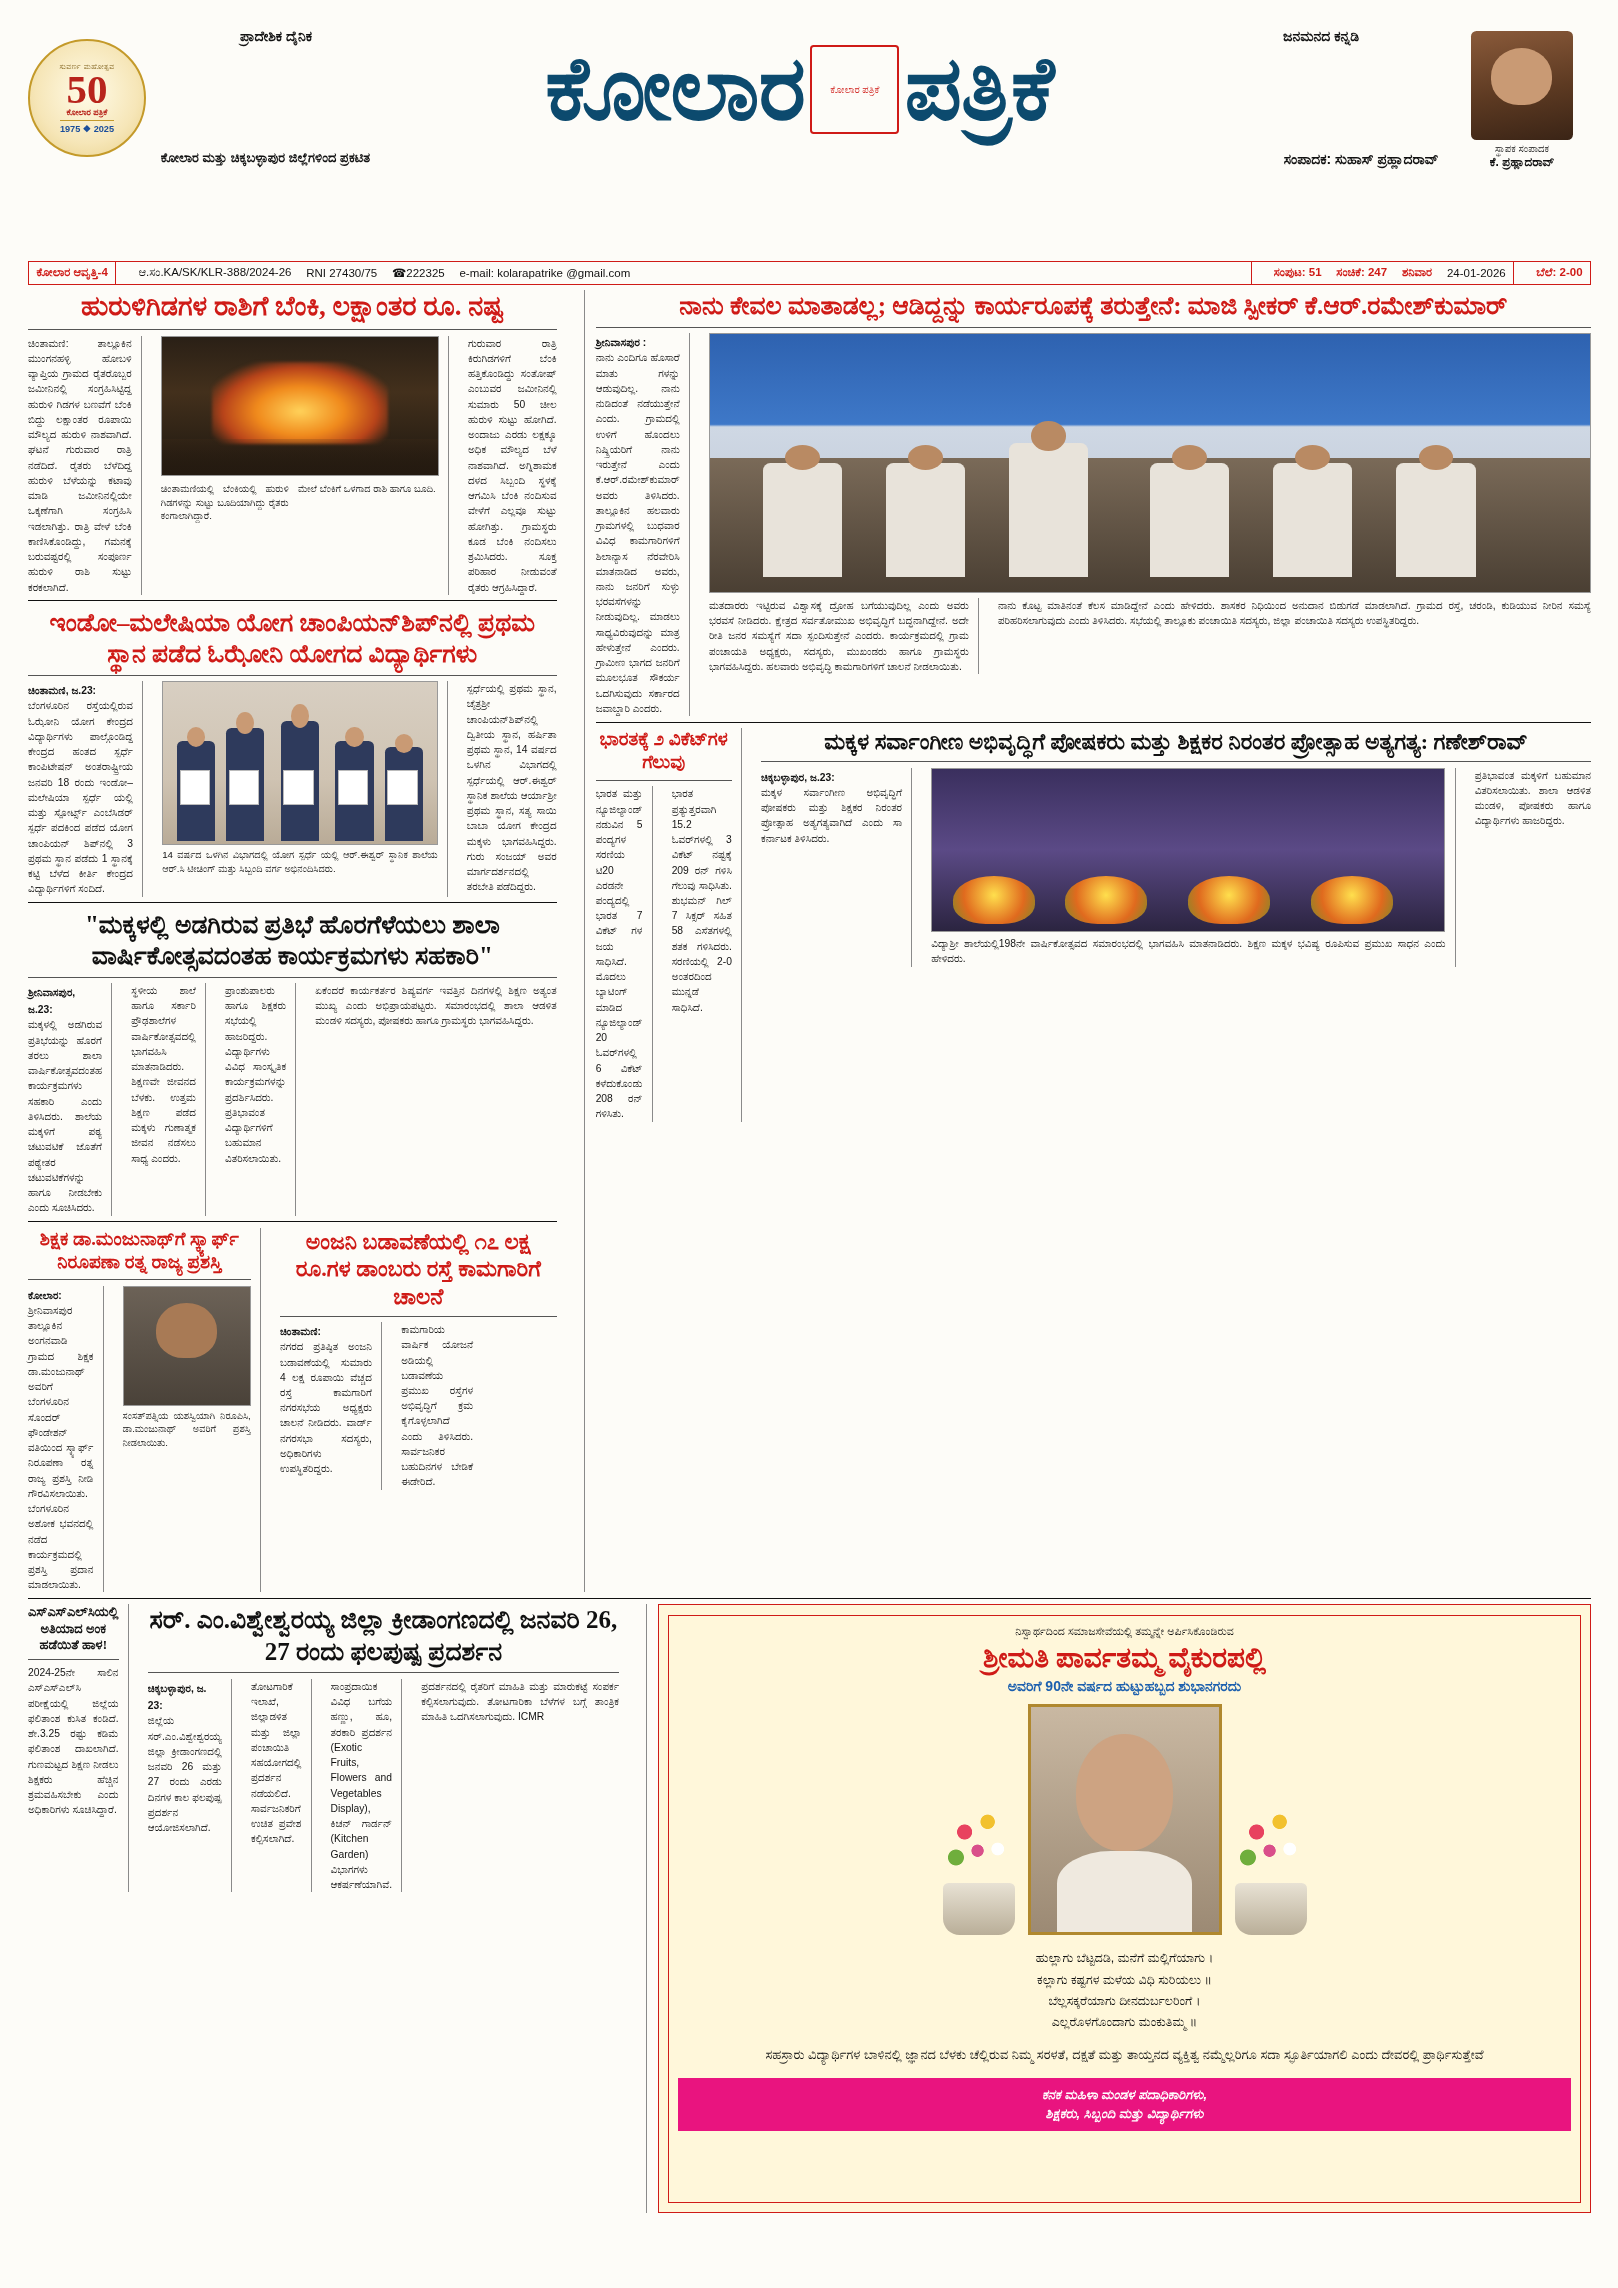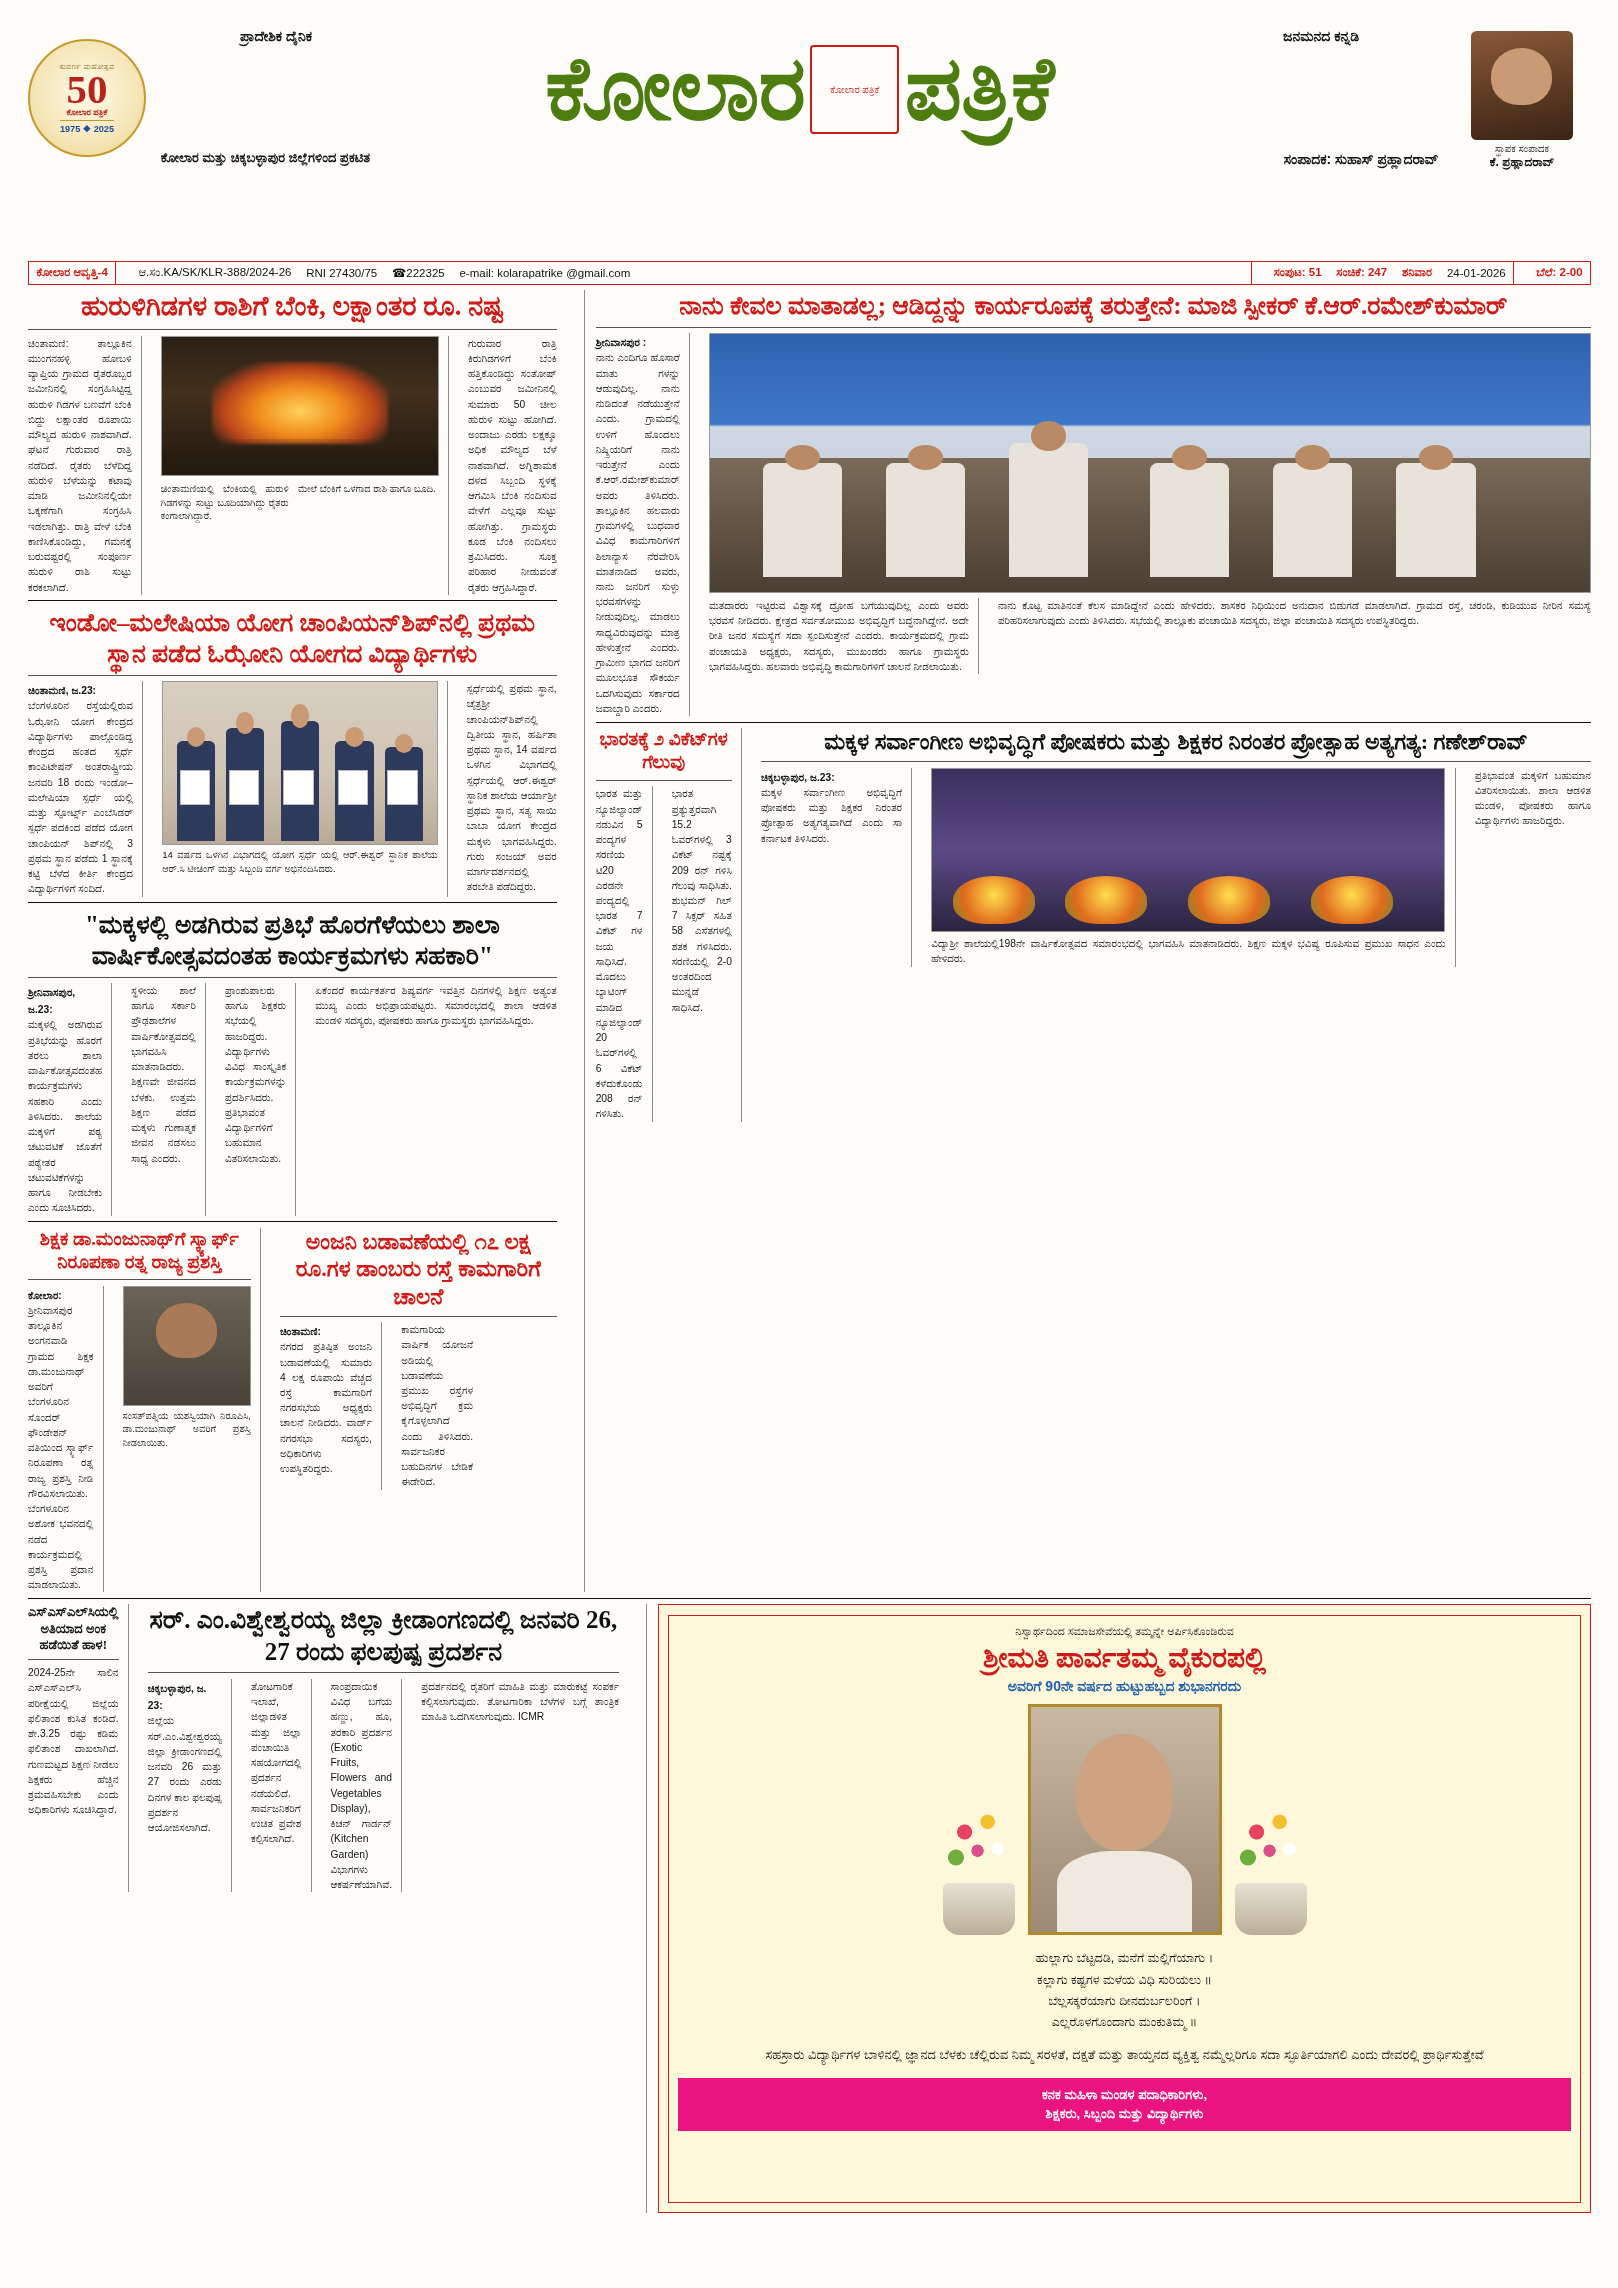--- a/index.html
+++ b/index.html
@@ -17,21 +17,21 @@
   .masthead { display:flex; align-items:flex-start; justify-content:space-between; position:relative; height:231px; }
   .logo-50 { width:118px; height:118px; border-radius:50%; border:2.8px solid #c49a2a; background:radial-gradient(circle at 50% 45%, #fffbe8 0%, #f6e6b8 60%, #e8cf86 100%); display:flex; flex-direction:column; align-items:center; justify-content:center; margin-top:14.8px; flex:0 0 auto; }
   .logo-50 .fifty { font-size:41px; font-weight:bold; color:#b8241c; line-height:0.9; font-family:"Liberation Serif", serif; }
   .logo-50 .lg-top { font-size:7.4px; color:#7a5a12; letter-spacing:0.5px; }
   .logo-50 .lg-name { font-size:8.3px; color:#b8241c; font-weight:bold; }
   .logo-50 .lg-years { font-size:9.2px; color:#1b4e9b; font-weight:bold; border-top:0.9px solid #c49a2a; padding-top:1.8px; margin-top:1.8px; }
 
   .mast-center { flex:1 1 auto; text-align:center; padding:0 11px; }
   .mast-kicker-row { display:flex; justify-content:space-between; font-size:14px; color:#111; font-weight:bold; padding:3.7px 83px 0 83px; }
   .mast-title-row { display:flex; align-items:center; justify-content:center; gap:5.5px; margin-top:-1.8px; }
-  .mast-title { font-family:"Liberation Serif", serif; font-size:89px; font-weight:bold; color:#4d7c0f; line-height:1.05; letter-spacing:-0.9px; }
+  .mast-title { font-family:"Liberation Serif", serif; font-size:89px; font-weight:bold; color:#0c4a6e; line-height:1.05; letter-spacing:-0.9px; }
   .mast-emblem { width:89px; height:89px; border:2.8px solid #cf1b17; border-radius:3.7px; display:flex; align-items:center; justify-content:center; color:#cf1b17; font-size:10px; text-align:center; line-height:1.2; font-family:"Liberation Serif", serif; }
   .mast-sub { font-size:13px; font-weight:bold; margin-top:5.5px; }
   .mast-editor { font-size:14px; font-weight:bold; margin-top:9.2px; }
   .mast-subrow { display:flex; justify-content:space-between; align-items:center; padding:0 3.7px; margin-top:5.5px; }
 
   .editor-photo { width:102px; height:109px; border-radius:5.5px; background:linear-gradient(170deg,#8a5a3a 0%,#5d3a22 55%,#3a2416 100%); margin:7.4px auto 0 auto; position:relative; overflow:hidden; }
   .editor-photo:after { content:""; position:absolute; left:20px; top:16.6px; width:61px; height:57px; border-radius:50% 50% 45% 45%; background:#c99a74; }
   .editor-box { width:138px; text-align:center; flex:0 0 auto; }
   .editor-cap1 { font-size:10px; margin-top:2.8px; }
   .editor-cap2 { font-size:12px; font-weight:bold; }
@@ -392,21 +392,21 @@
             <div class="vase">
               <div class="flowers"></div>
                 <div class="pot"></div>
             </div>
           </div>
           <div class="ad-verse" style="white-space:pre-line;">ಹುಲ್ಲಾಗು ಬೆಟ್ಟದಡಿ, ಮನೆಗೆ ಮಲ್ಲಿಗೆಯಾಗು ।
 ಕಲ್ಲಾಗು ಕಷ್ಟಗಳ ಮಳೆಯ ವಿಧಿ ಸುರಿಯಲು ॥
 ಬೆಲ್ಲಸಕ್ಕರೆಯಾಗು ದೀನದುರ್ಬಲರಿಂಗೆ ।
 ಎಲ್ಲರೊಳಗೊಂದಾಗು ಮಂಕುತಿಮ್ಮ ॥</div>
           <div class="ad-msg">ಸಹಸ್ರಾರು ವಿದ್ಯಾರ್ಥಿಗಳ ಬಾಳಿನಲ್ಲಿ ಜ್ಞಾನದ ಬೆಳಕು ಚೆಲ್ಲಿರುವ ನಿಮ್ಮ ಸರಳತೆ, ದಕ್ಷತೆ ಮತ್ತು ತಾಯ್ತನದ ವ್ಯಕ್ತಿತ್ವ ನಮ್ಮೆಲ್ಲರಿಗೂ ಸದಾ ಸ್ಫೂರ್ತಿಯಾಗಲಿ ಎಂದು ದೇವರಲ್ಲಿ ಪ್ರಾರ್ಥಿಸುತ್ತೇವೆ</div>
-          <div class="ad-footer" style="white-space:pre-line;">ಕನಕ ಮಹಿಳಾ ಮಂಡಳ ಪದಾಧಿಕಾರಿಗಳು,
+          <div class="ad-footer" style="white-space:pre-line;font-style:italic;">ಕನಕ ಮಹಿಳಾ ಮಂಡಳ ಪದಾಧಿಕಾರಿಗಳು,
 ಶಿಕ್ಷಕರು, ಸಿಬ್ಬಂದಿ ಮತ್ತು ವಿದ್ಯಾರ್ಥಿಗಳು</div>
         </div>
       </div>
     </div>
   </div>
 
 </div>
 
 
 </body></html>

